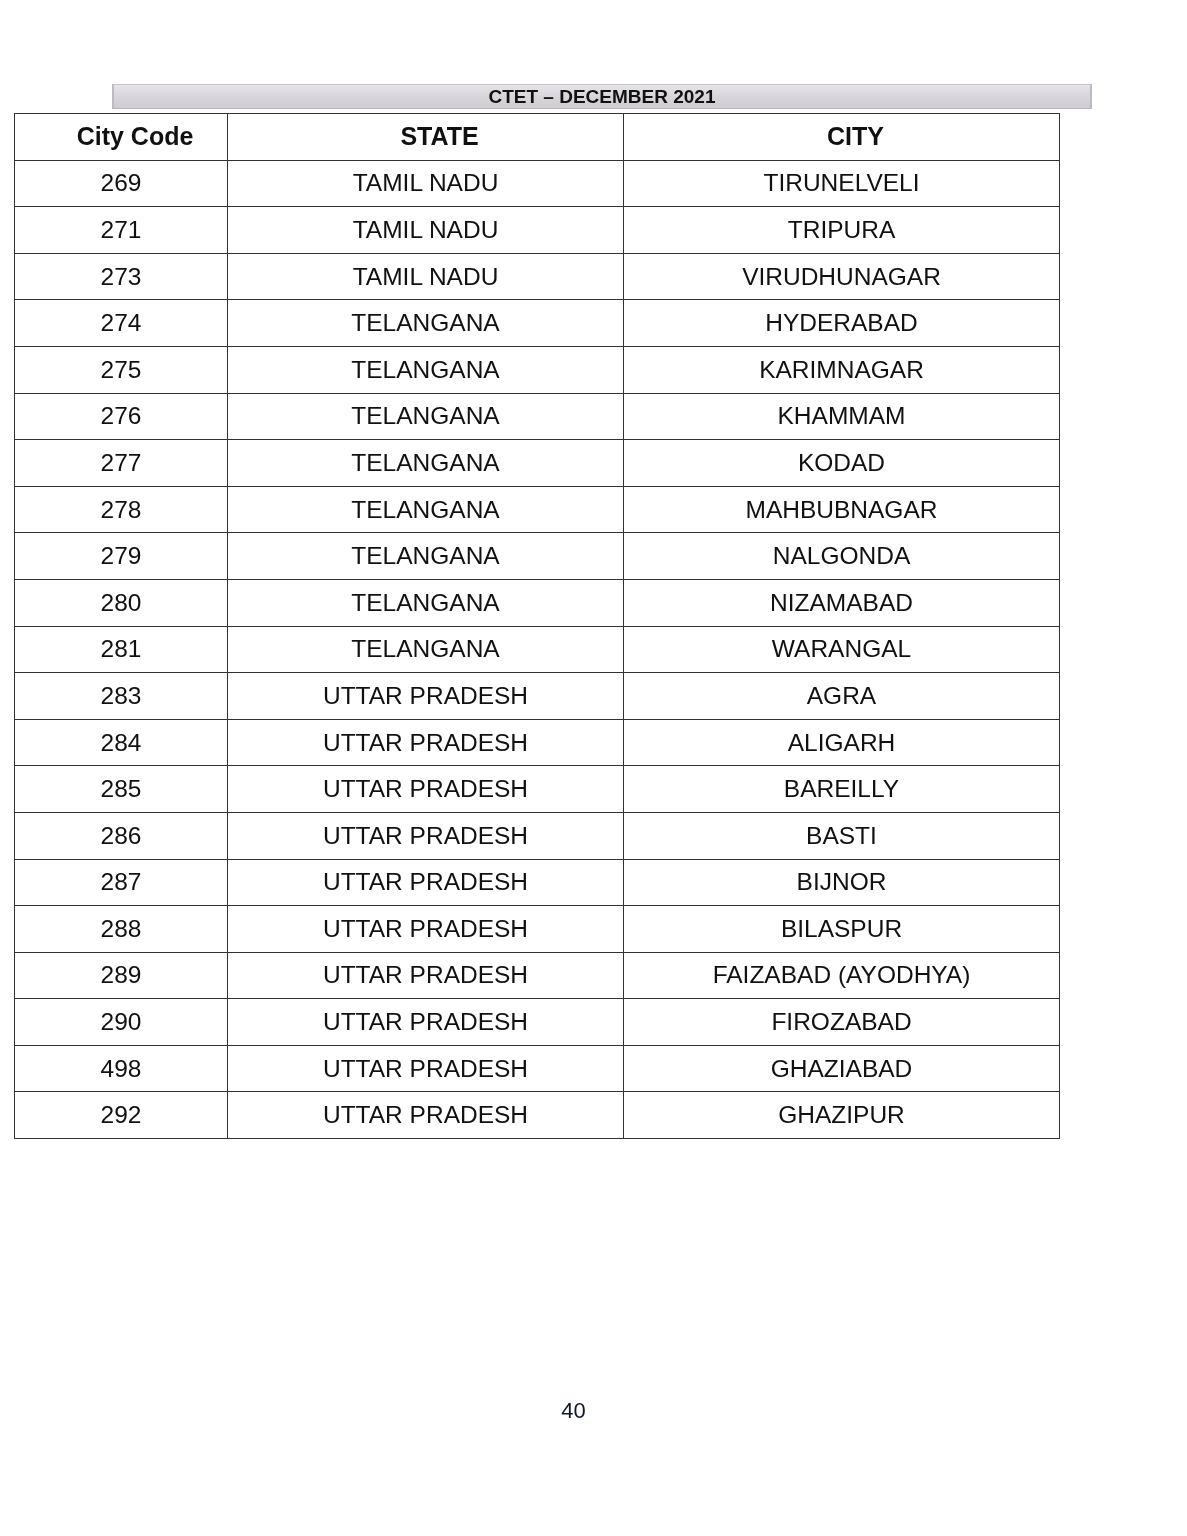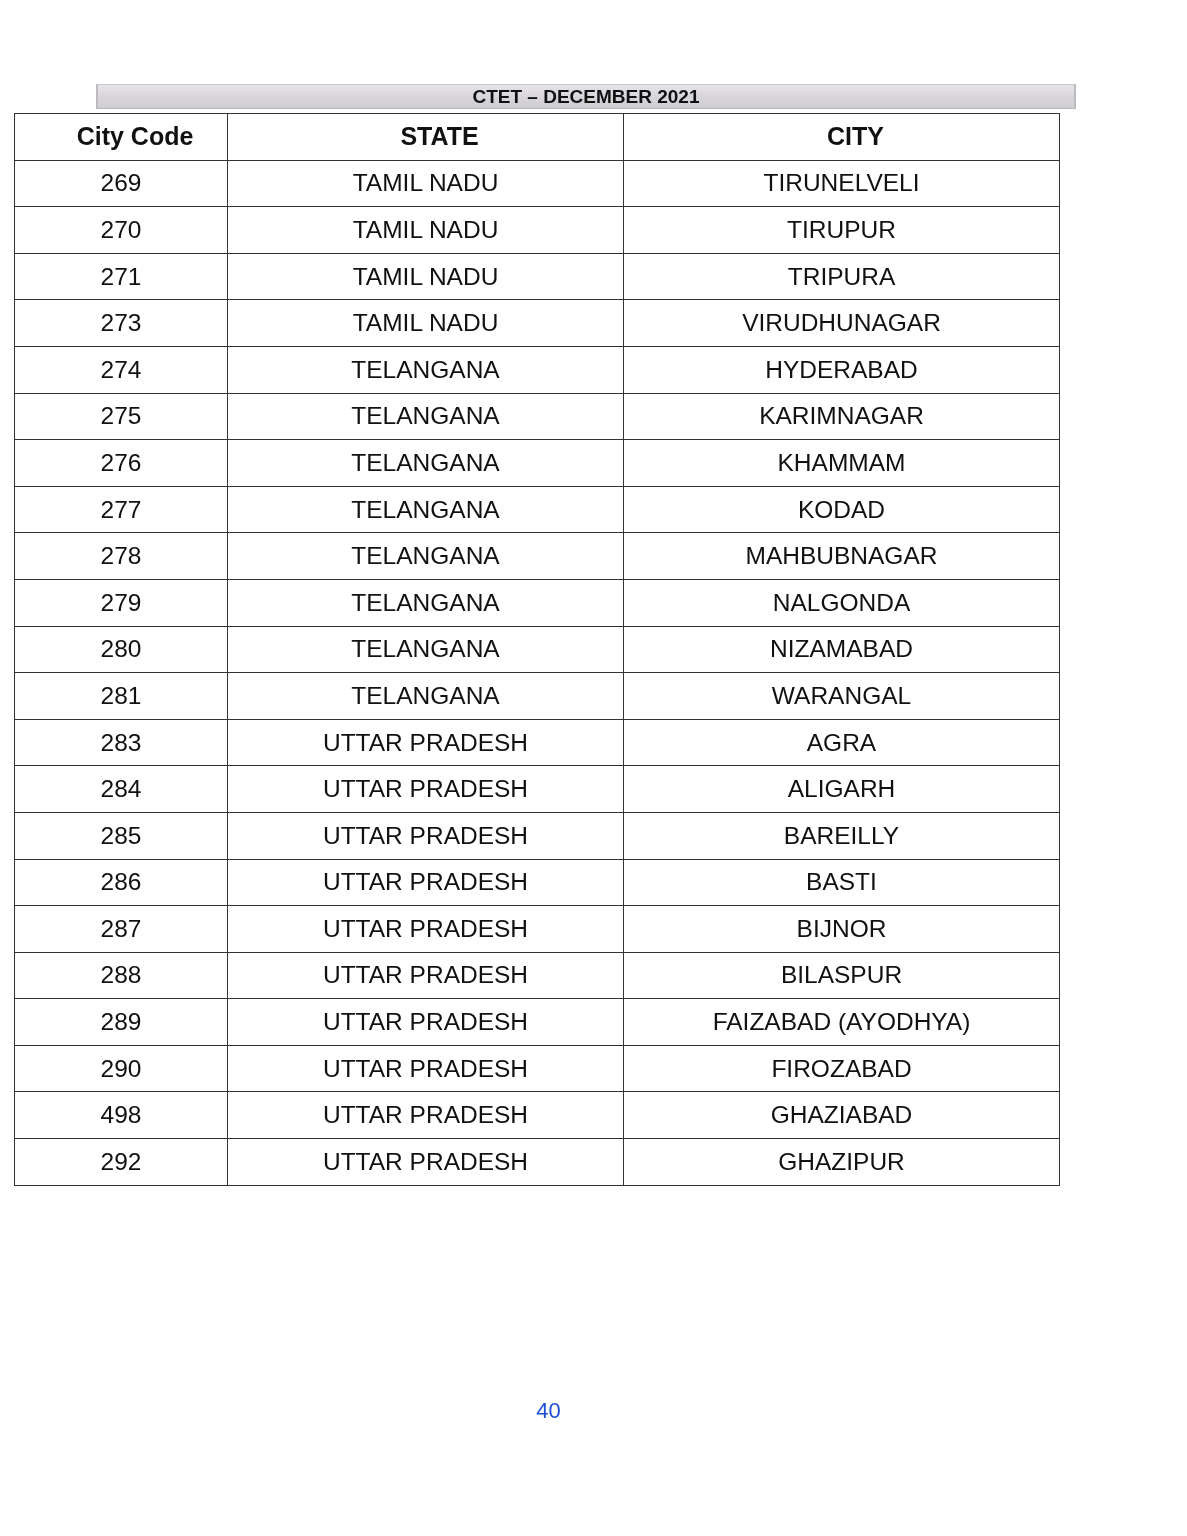--- a/index.html
+++ b/index.html
@@ -1,33 +1,33 @@
 <!DOCTYPE html>
 <html><head>
 <meta charset="utf-8">
 <style>
   html, body { margin: 0; padding: 0; background: #ffffff; }
   body { width: 1187px; height: 1536px; position: relative; overflow: hidden;
          font-family: "Liberation Sans", sans-serif; color: #111; }
-  .banner { position: absolute; left: 96px; top: 84px; width: 980px; height: 25px;
+  .banner { position: absolute; left: 112px; top: 84px; width: 980px; height: 25px;
             background: linear-gradient(to bottom, #e6e4e8 0%, #d7d5da 55%, #cfcdd2 100%);
             border-top: 1px solid #c9c7cc; border-bottom: 1px solid #b8b6bb;
             border-left: 2px solid #bdbbc0; border-right: 2px solid #bdbbc0;
             box-sizing: border-box; text-align: center; }
   .banner-title { font-weight: bold; font-size: 19px; line-height: 24px; letter-spacing: 0; color: #111;
                   font-family: "Liberation Sans", sans-serif; }
   table.city-table { position: absolute; left: 14px; top: 113px; border-collapse: collapse;
                      width: 1045px; table-layout: fixed; }
   table.city-table td, table.city-table th { border: 1.5px solid #333; text-align: center;
       vertical-align: middle; height: 45.6px; padding: 0; font-size: 24.5px; font-weight: normal;
       font-family: "Liberation Sans", sans-serif; color: #111; }
   table.city-table th { font-weight: bold; font-size: 25px; padding-left: 28px; }
   col.c1 { width: 213px; } col.c2 { width: 396px; } col.c3 { width: 436px; }
   .page-number { position: absolute; left: 0; width: 1097px; top: 1398px; text-align: center;
-                 font-size: 22px; font-family: "Liberation Sans", sans-serif; color: #1d4ed8; }
+                 font-size: 22px; font-family: "Liberation Sans", sans-serif; color: #0f172a; padding-left: 25px; }
 </style>
 </head>
 <body>
 
 <div class="banner">
   <span class="banner-title">CTET – DECEMBER 2021</span>
 </div>
 
 <table class="city-table">
   <colgroup>
@@ -40,25 +40,20 @@
       <th>City Code</th>
       <th>STATE</th>
       <th>CITY</th>
     </tr>
   </thead>
   <tbody id="table-body">
       <tr>
         <td>269</td>
         <td>TAMIL NADU</td>
         <td>TIRUNELVELI</td>
-      </tr>
-      <tr>
-        <td>270</td>
-        <td>TAMIL NADU</td>
-        <td>TIRUPUR</td>
       </tr>
       <tr>
         <td>271</td>
         <td>TAMIL NADU</td>
         <td>TRIPURA</td>
       </tr>
       <tr>
         <td>273</td>
         <td>TAMIL NADU</td>
         <td>VIRUDHUNAGAR</td>

